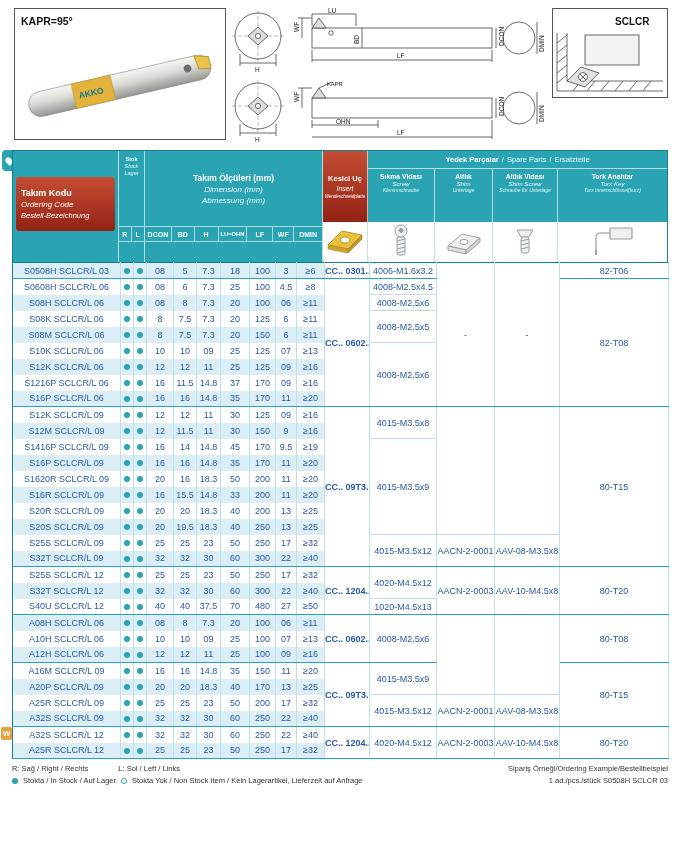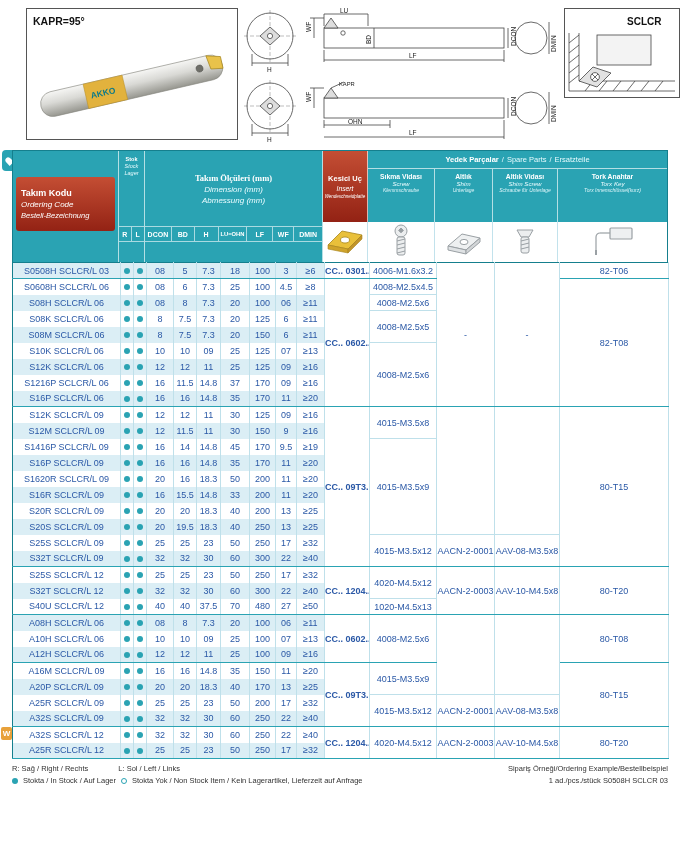--- a/index.html
+++ b/index.html
@@ -1,21 +1,21 @@
 <!DOCTYPE html>
 <html><head>
 <meta charset="utf-8">
 <style>
   * { margin:0; padding:0; box-sizing:border-box; }
   html,body { background:#ffffff; }
   body { width:682px; height:867px; font-family:"Liberation Sans", sans-serif; position:relative; }
   .sheet { position:absolute; left:0; top:0; width:682px; height:867px; background:#fff; overflow:hidden; }
 
   
-  .drawings { position:absolute; left:12px; top:6px; width:579px; height:142px; }
+  .drawings { position:absolute; left:0; top:6px; width:579px; height:142px; }
   .photo-box { position:absolute; left:14px; top:2px; width:212px; height:132px; border:1px solid #555; background:#fff; }
   .mid-box   { position:absolute; left:228px; top:0px; width:318px; height:140px; }
   .sclcr-box { position:absolute; left:552px; top:2px; width:116px; height:90px; border:1px solid #555; background:#fff; }
   svg text { font-family:"Liberation Sans", sans-serif; }
 
   
   .tab-marker { position:absolute; left:2px; top:150px; width:13px; height:21px; background:#2aa3b3; border-radius:4px 0 0 4px; display:flex; align-items:center; justify-content:center; }
   .tab-marker .drop { width:6px; height:8px; background:#fff; border-radius:50% 50% 50% 0; transform:rotate(-45deg); }
 
   
@@ -36,21 +36,21 @@
   .stok-top .b { font-weight:bold; }
   .stok-top .i { font-style:italic; color:#e7fbfe; }
 
   .label-row { height:16px; display:flex; border-top:1px solid rgba(255,255,255,.6); border-bottom:1px solid rgba(255,255,255,.6); }
   .lab { height:100%; display:flex; align-items:center; justify-content:center; color:#fff; font-weight:bold; font-size:7px; border-right:1px solid rgba(255,255,255,.6); overflow:hidden; }
   .lab.sm { font-size:5.8px; }
   .lab.last { border-right:none; }
   .h-bottom { height:20px; }
 
   .dims-title { flex:1; display:flex; flex-direction:column; align-items:center; justify-content:center; gap:2px; color:#fff; text-align:center; }
-  .dims-title .l1 { font-weight:bold; font-size:8.5px;font-family:Liberation Serif, serif; }
+  .dims-title .l1 { font-weight:bold; font-size:8.5px; }
   .dims-title .l2 { font-style:italic; font-size:8px; color:#eafcff; }
 
   .insert-head-box { height:72px; background:linear-gradient(#c44e34,#932214); color:#fff; display:flex; flex-direction:column; align-items:center; justify-content:center; gap:2px; text-align:center; border-right:1px solid rgba(255,255,255,.65); padding:2px; }
   .insert-head-box .l1 { font-weight:bold; font-size:7.5px; }
   .insert-head-box .l2 { font-style:italic; font-size:6.8px; }
   .insert-head-box .l3 { font-style:italic; font-size:4.5px; white-space:nowrap; }
   .icon-cell { height:40px; background:#fff; display:flex; align-items:center; justify-content:center; border-right:1px solid #c2e2ec; }
 
   .spare-band { height:18px; display:flex; align-items:center; justify-content:center; gap:3px; color:#fff; font-size:7.5px; border-bottom:1px solid rgba(255,255,255,.65); }
   .spare-band .b { font-weight:bold; }

